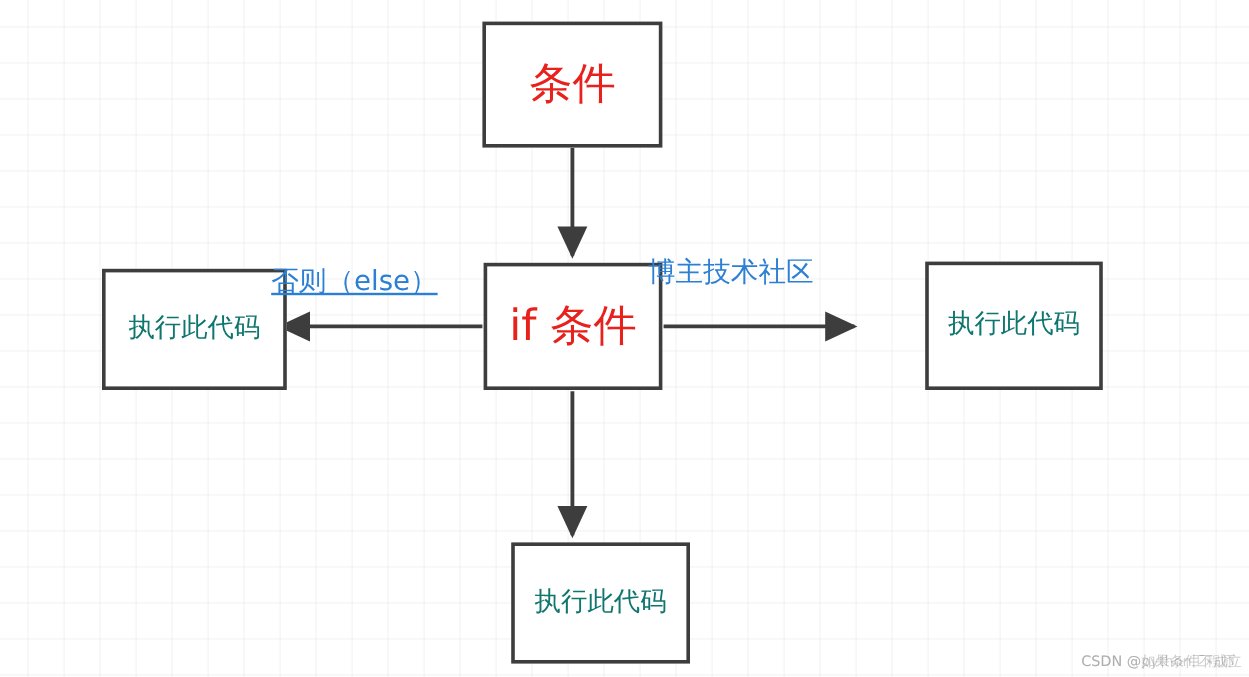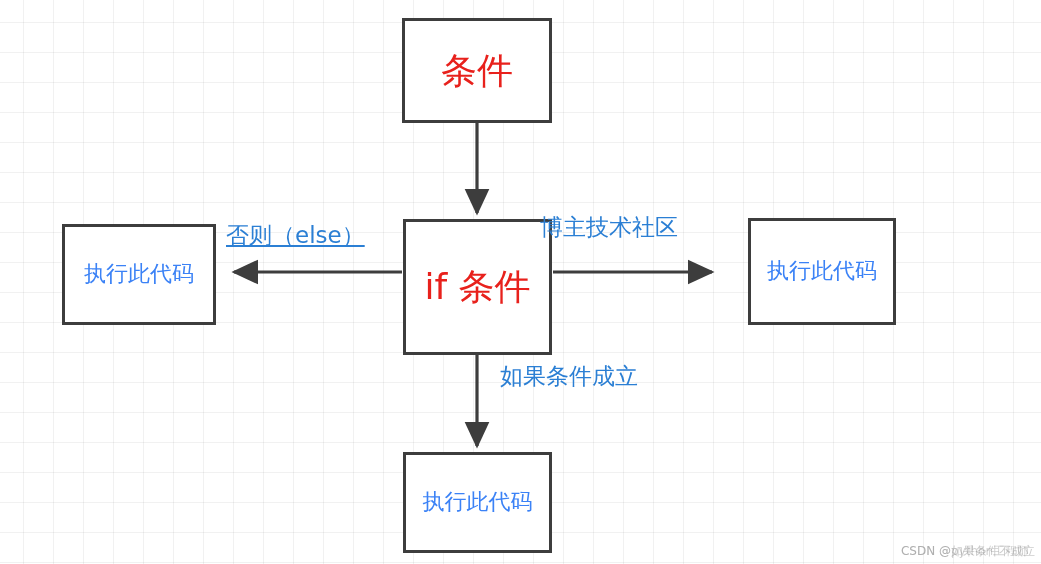--- a/index.html
+++ b/index.html
@@ -27,24 +27,24 @@
     border: 3px solid #3d3d3d;
     background: #ffffff;
     display: flex;
     align-items: center;
     justify-content: center;
     text-align: center;
     line-height: 1.1;
     z-index: 4;
   }
   .node-red   { color: #e8211c; font-size: 36px; }
-  .node-purple{ color: #3b82f6; font-size: 22px; }
+  .node-purple{ color: #0f766e; font-size: 22px; margin-left: 23px; }
 
   #node-condition   { left: 402px; top: 18px;  width: 150px; height: 105px; }
-  #node-if          { left: 403px; top: 219px; width: 149px; height: 136px; }
+  #node-if          { left: 403px; top: 219px; width: 149px; height: 106px; }
   #node-else-code   { left: 62px;  top: 224px; width: 154px; height: 101px; }
   #node-elif-code   { left: 748px; top: 218px; width: 148px; height: 107px; }
   #node-if-code     { left: 403px; top: 452px; width: 149px; height: 101px; }
 
   
   #edges {
     position: absolute;
     left: 0; top: 0;
     width: 1041px;
     height: 564px;
@@ -131,20 +131,19 @@
   <div class="node node-purple" id="node-if-code">
     <span>执行此代码</span>
   </div>
 
   <div class="edge-label" id="label-else">否则（else）</div>
 
   <div class="edge-label" id="label-elif">
     <span class="l1">博主技术社区</span>
   </div>
 
-  <div class="edge-label" id="label-then">如果条件成立</div>
 
   <div class="watermark">
     <span class="wm-under">CSDN @python工程师</span>
     <span>CSDN @如果条件不成立</span>
   </div>
 
 </div>
 
 </body></html>

